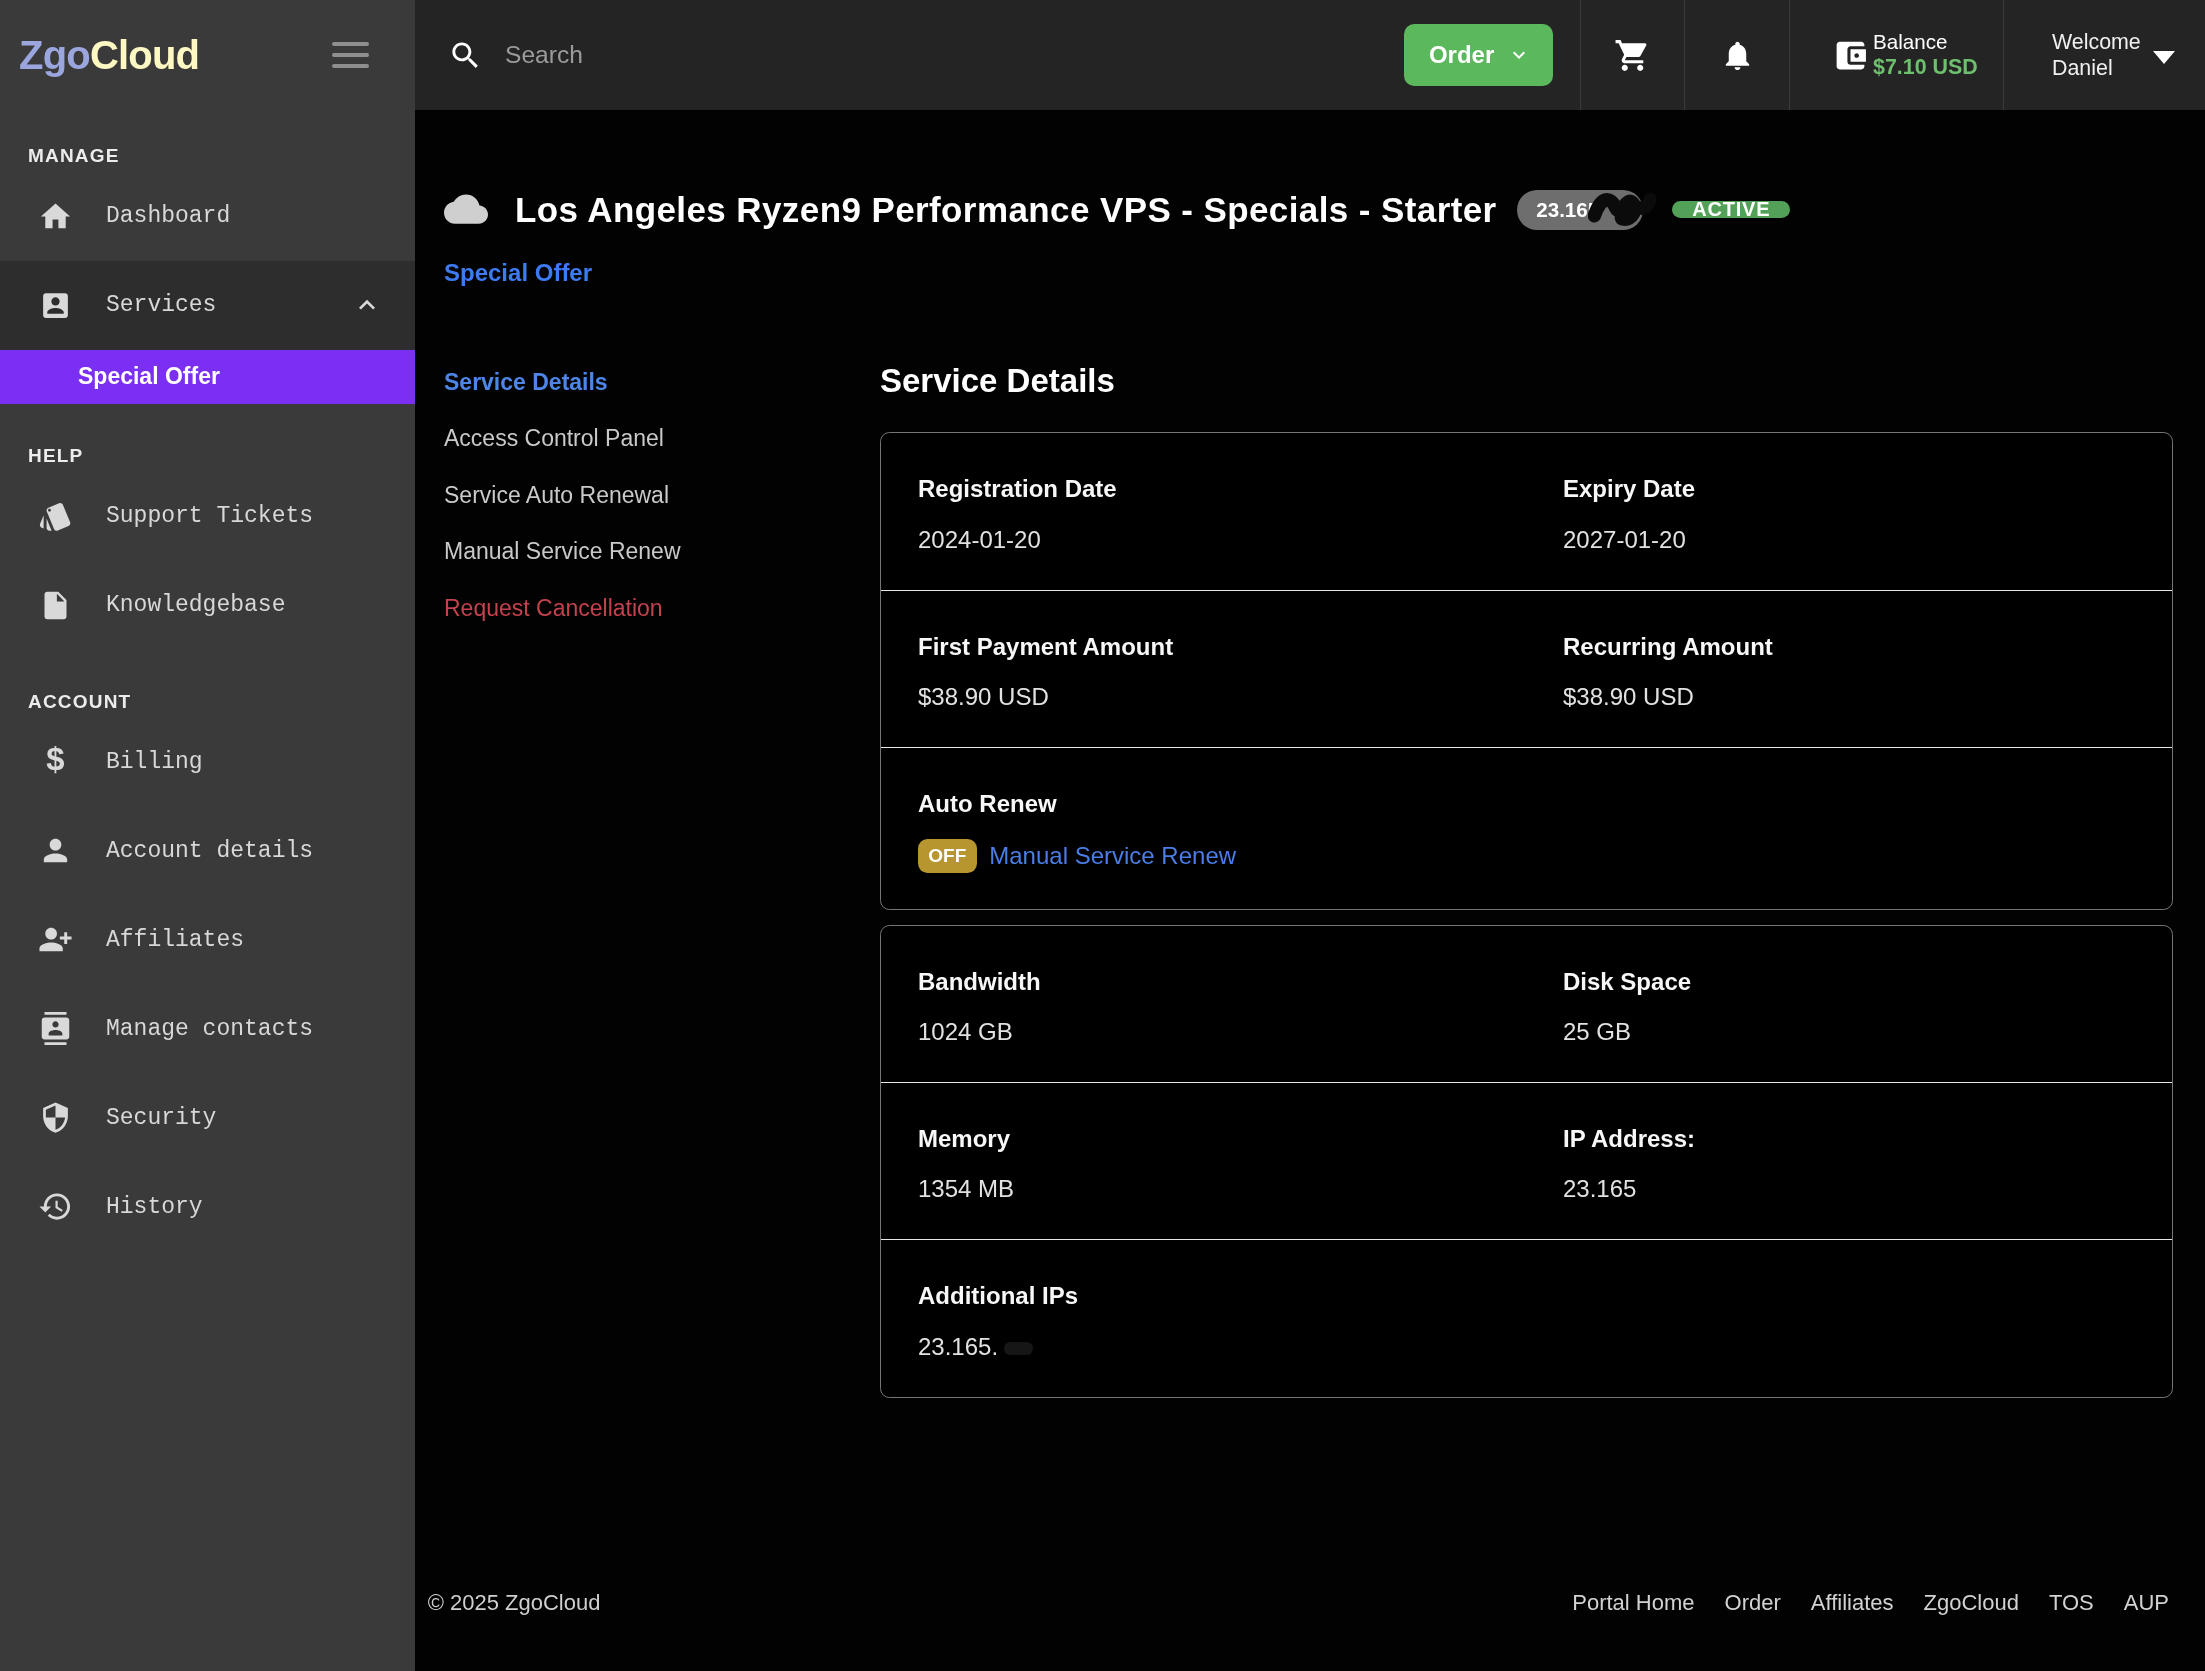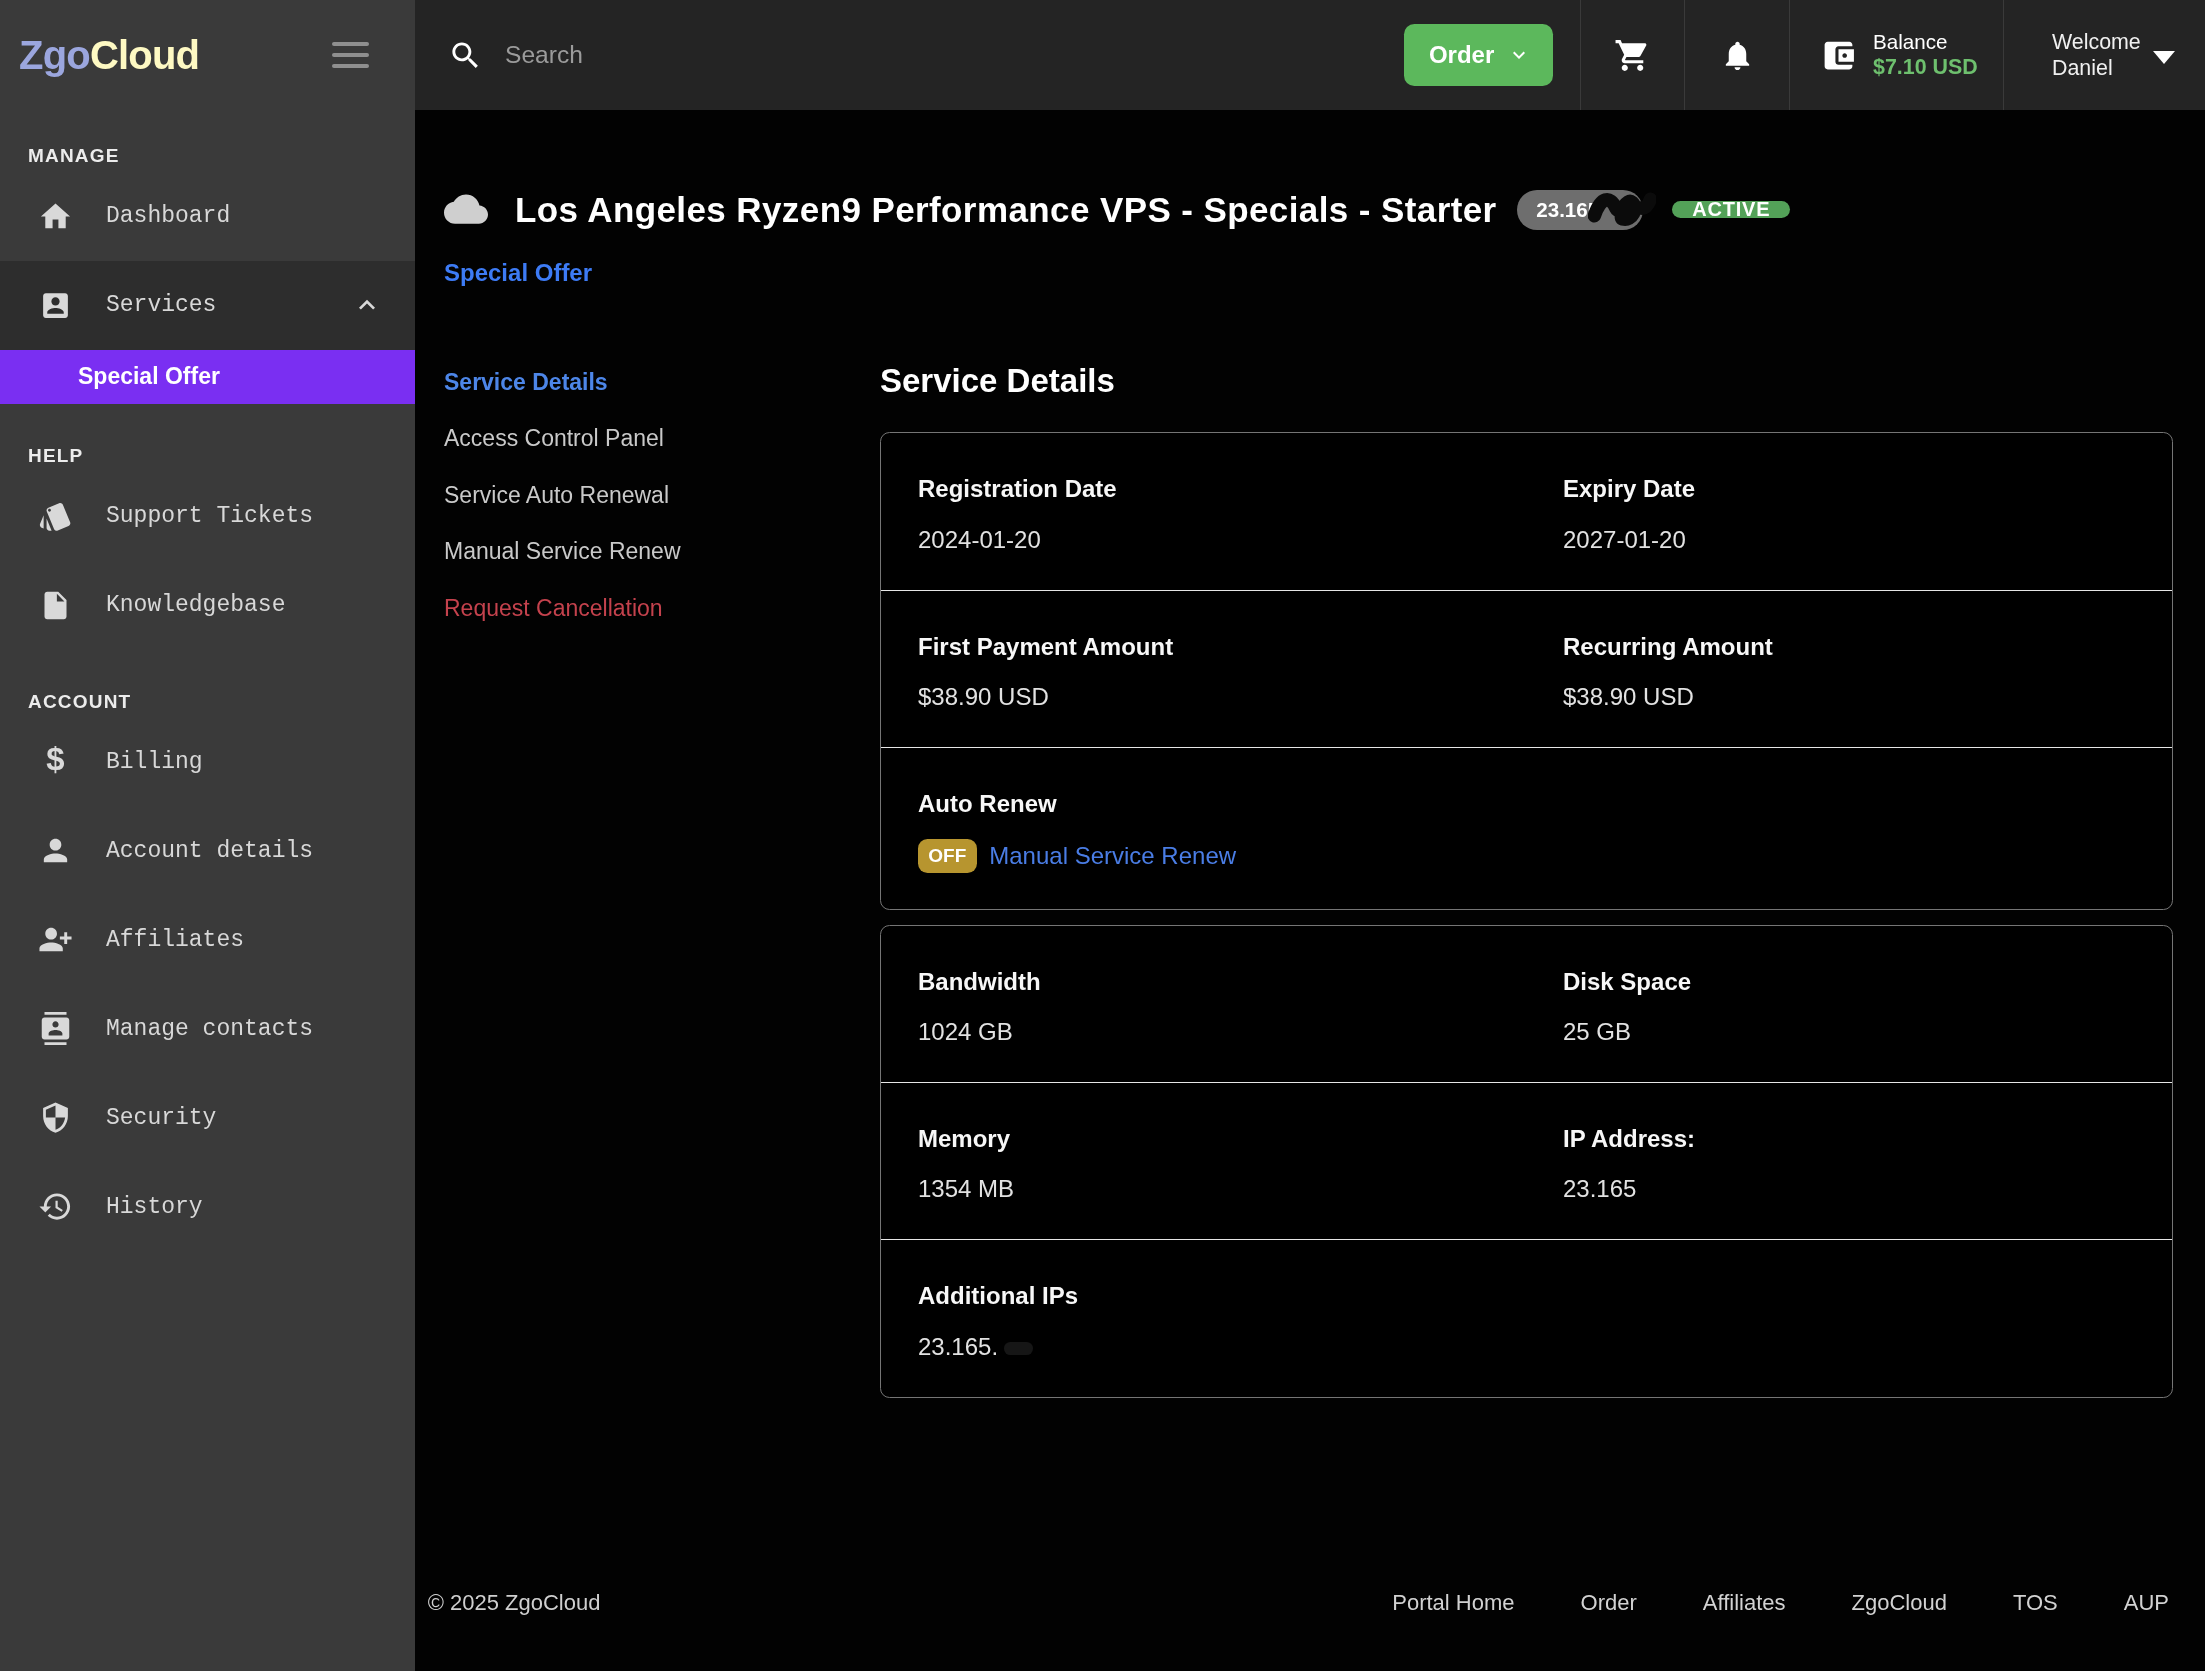--- a/index.html
+++ b/index.html
@@ -32,21 +32,21 @@
   .search-wrap svg { fill:#ffffff; }
   .search-input { background:transparent; border:none; outline:none; color:#e8e8e8; font-size:24.6px; width:556px; font-family:"Liberation Sans",sans-serif; }
   .search-input::placeholder { color:#9b9b9b; }
   .order-wrap { display:flex; align-items:center; margin-right:27px; }
   .order-btn { height:62px; padding:0 22px 0 25.4px; background:#5cb85c; border-radius:10.3px; color:#fff; font-size:24px; font-weight:700; display:flex; align-items:center; gap:12.7px; border:none; cursor:pointer; font-family:"Liberation Sans",sans-serif; }
   .order-btn svg { fill:#ffffff; }
   .tb-cell { display:flex; align-items:center; justify-content:center; border-left:1.6px solid #3a3a3a; cursor:pointer; }
   .tb-cart { width:104px; }
   .tb-bell { width:105px; }
   .tb-cell svg { fill:#ffffff; }
-  .tb-balance { width:214px; justify-content:flex-start; padding-left:30px; gap:16px; }
+  .tb-balance { width:214px; justify-content:flex-start; padding-left:42px; gap:4px; }
   .balance-label { font-size:20.6px; color:#ffffff; line-height:24.6px; }
   .balance-value { font-size:21.4px; color:#6ec06e; font-weight:700; line-height:25.4px; }
   .tb-welcome { width:202px; justify-content:flex-start; padding-left:48px; gap:12.7px; }
   .welcome-text { font-size:21.4px; color:#f0f0f0; line-height:26px; }
   .caret-down { width:0; height:0; border-left:11px solid transparent; border-right:11px solid transparent; border-top:13.5px solid #ffffff; margin-top:4.8px; }
 
   
   .content { position:absolute; left:415px; top:110px; width:1790px; height:1562px; background:#020202; }
   .page-head { display:flex; align-items:center; margin:79px 0 0 29px; }
   .page-head .cloud { display:flex; }
@@ -75,21 +75,21 @@
   .lbl { font-size:24px; font-weight:700; color:#f7f7f7; line-height:29px; margin-bottom:21.4px; }
   .val { font-size:24px; color:#e2e2e2; line-height:29px; }
   .renew-line { display:flex; align-items:center; gap:12.7px; }
   .off-badge { background:#b7952f; color:#ffffff; font-weight:700; font-size:19px; border-radius:9.5px; padding:7.1px 10.3px; line-height:19px; }
   .renew-link { color:#4a7de5; font-size:24px; text-decoration:none; cursor:pointer; }
   .smudge { display:inline-block; width:29px; height:12.7px; background:#161616; border-radius:6.4px; margin-left:6.4px; vertical-align:middle; }
 
   
   .footer { display:flex; justify-content:space-between; align-items:center; margin:192px 36px 0 12.7px; }
   .copyright { color:#cfcfcf; font-size:22px; }
-  .footer-links { display:flex; gap:66px; }
+  .footer-links { display:flex; gap:30px; }
   .footer-links a { color:#d2d2d2; font-size:22px; text-decoration:none; cursor:pointer; }
 </style>
 </head>
 <body>
 
 <div class="sidebar">
   <div class="sidebar-header">
     <div class="logo">
       <span class="l1">Zgo</span><span class="l2">Cloud</span>
     </div>

